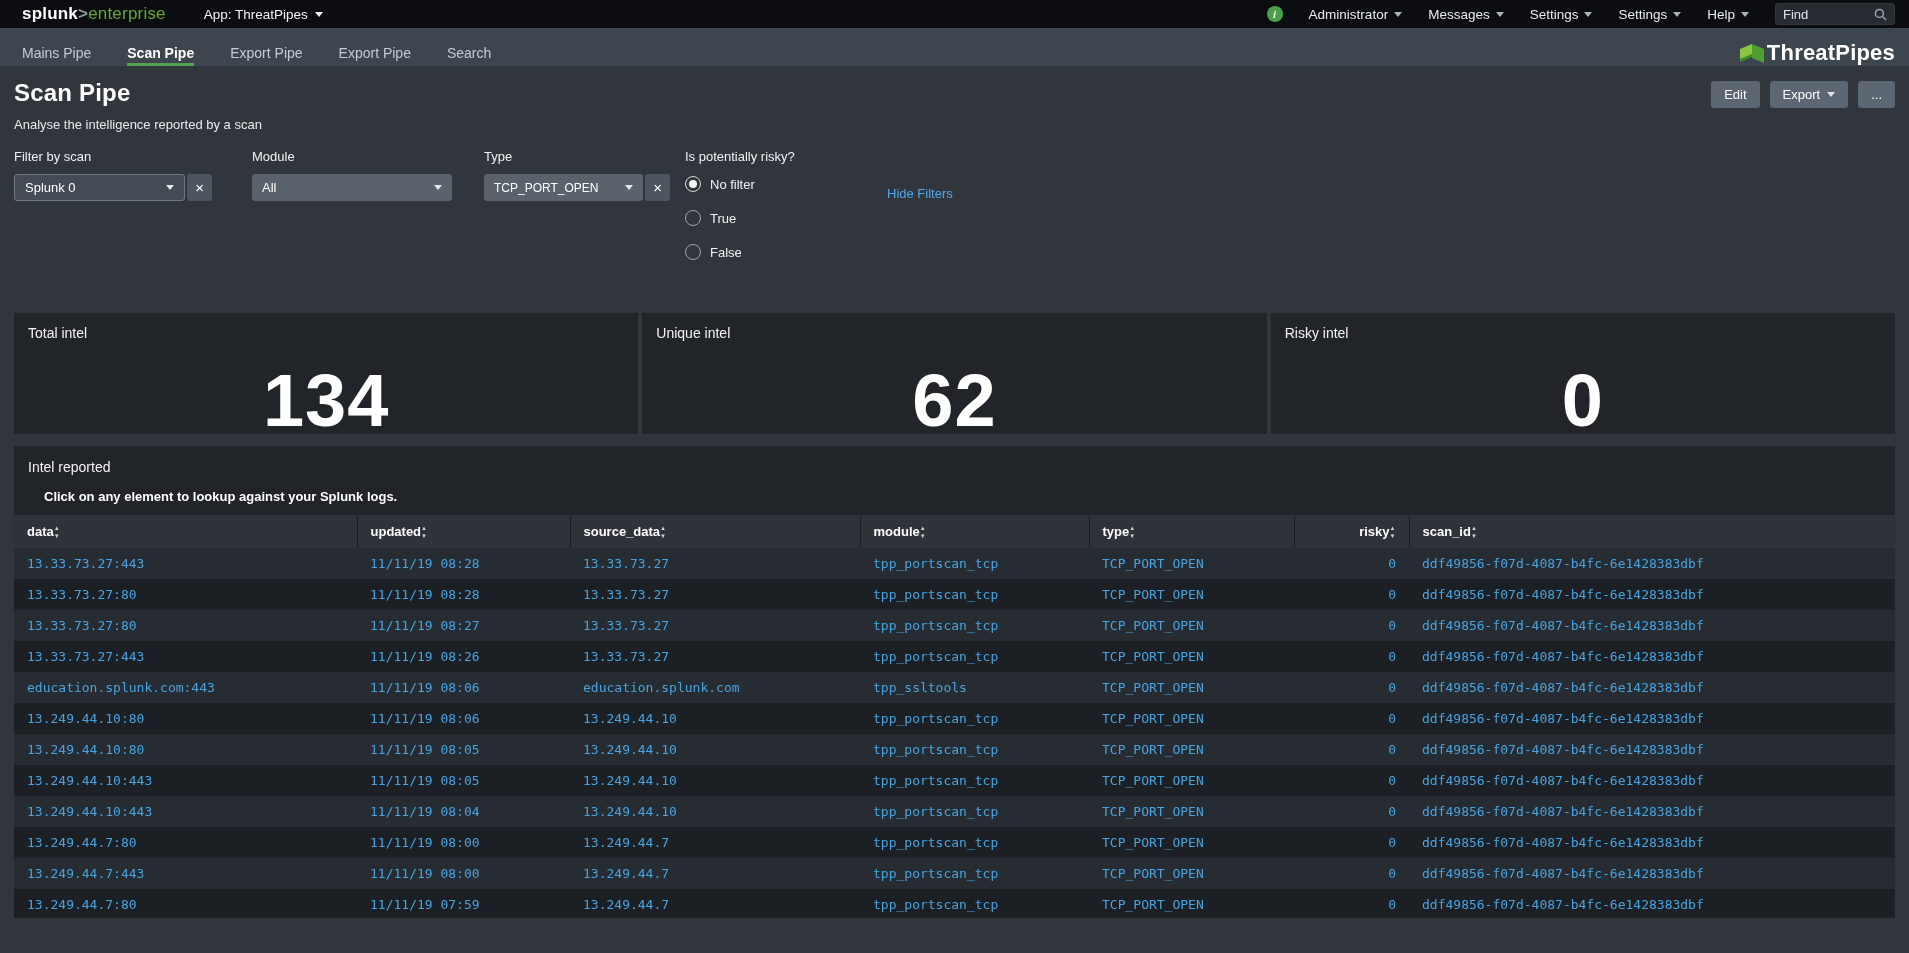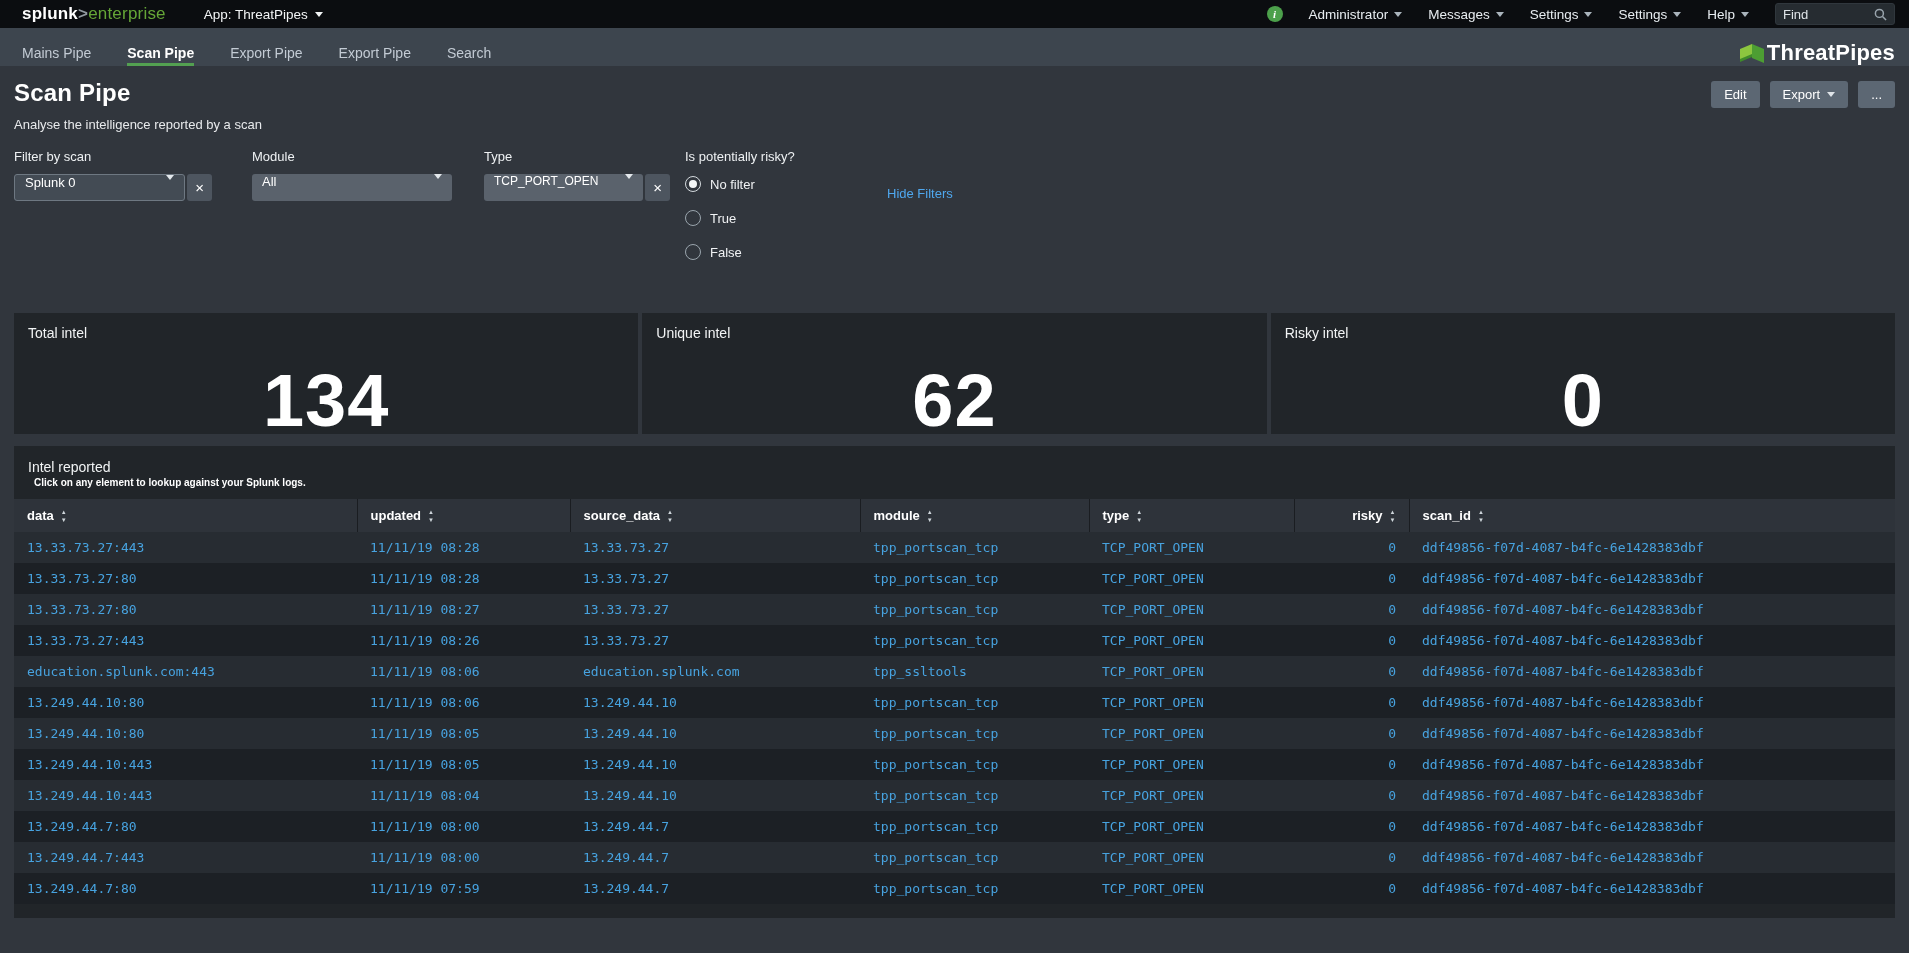--- a/index.html
+++ b/index.html
@@ -42,21 +42,21 @@
   .btn { background:#5c6773; color:#fff; font-size:13px; border:none; border-radius:3px; height:27px;
          padding:0 13px; display:flex; align-items:center; gap:7px; cursor:pointer; font-family:inherit; }
   .btn .caret { border-top-color:#dfe4e8; }
   .page-subtitle { color:#e8eaec; font-size:13px; margin-top:9px; }
 
   
   .filters { display:flex; align-items:flex-start; margin-top:17px; height:122px; }
   .fgroup { display:flex; flex-direction:column; }
   .flabel { color:#eef1f3; font-size:13px; margin-bottom:10px; }
   .controls { display:flex; gap:2px; }
-  .dd { height:27px; border-radius:3px; color:#fff; font-size:13px; display:flex; 
+  .dd { height:27px; border-radius:3px; color:#fff; font-size:13px; display:flex; align-items:center;
         padding:0 10px; cursor:pointer; }
   .dd .caret { margin-left:auto; border-top-color:#e3e8ec; }
   .dd-dark { background:#434b54; border:1px solid #6e7882; width:172px; }
   .dd-grey { background:#5a626c; }
   .xbtn { width:25px; height:27px; background:#4d555f; border:none; border-radius:3px; color:#fff;
           font-size:15px; cursor:pointer; display:flex; align-items:center; justify-content:center; font-family:inherit; }
   .radio-row { display:flex; align-items:center; gap:9px; height:20px; margin-bottom:14px; cursor:pointer; }
   .radio-dot { width:16px; height:16px; border-radius:50%; border:1px solid #9aa5ad; flex:none;
                display:flex; align-items:center; justify-content:center; }
   .radio-row.selected .radio-dot { border-color:#d4dade; }
@@ -66,33 +66,33 @@
 
   
   .stats { display:flex; gap:4px; margin-top:42px; }
   .stat-panel { flex:1; height:121px; background:#212529; padding:12px 14px; display:flex; flex-direction:column; }
   .stat-label { color:#f2f4f5; font-size:14px; }
   .stat-value { color:#ffffff; font-size:74px; font-weight:bold; text-align:center; margin-top:17px; letter-spacing:1px; }
 
   
   .table-panel { margin-top:12px; background:#212529; height:472px; padding:13px 0 0 0; overflow:hidden; }
   .tp-title { color:#f2f4f5; font-size:14px; padding:0 14px; }
-  .tp-sub { color:#ffffff; font-size:10px; font-weight:bold; padding:0 20px; margin-top:2px; }
+  .tp-sub { color:#ffffff; font-size:13px; font-weight:bold; padding:0 30px; margin-top:14px; }
   table { border-collapse:collapse; table-layout:fixed; width:100%; margin-top:11px; }
   col.c-data   { width:343px; }
   col.c-upd    { width:213px; }
   col.c-src    { width:290px; }
   col.c-mod    { width:229px; }
   col.c-type   { width:205px; }
   col.c-risky  { width:115px; }
   col.c-scan   { width:auto;  }
   thead th { background:#2e333a; height:33px; text-align:left; color:#ffffff; font-size:13px; font-weight:bold;
              padding:0 13px; border-left:1px solid #1a1d21; cursor:pointer; }
   thead th:first-child { border-left:none; }
-  .th-inner { display:flex; align-items:center; gap:7px; }
+  .th-inner { display:flex; align-items:center; }
   th.num .th-inner { justify-content:flex-end; }
   .sort { display:inline-flex; flex-direction:column; line-height:0; gap:2px; }
   .sort i { font-style:normal; font-size:6px; color:#cfd6db; line-height:6px; }
   tbody td { height:31px; font-family:"DejaVu Sans Mono", monospace; font-size:13px; color:#47a3e0;
              padding:0 13px; white-space:nowrap; overflow:hidden; cursor:pointer; }
   tbody td.num { text-align:right; }
   tbody tr:nth-child(odd)  td { background:#272c32; }
   tbody tr:nth-child(even) td { background:#1c2025; }
 </style>
 </head>

